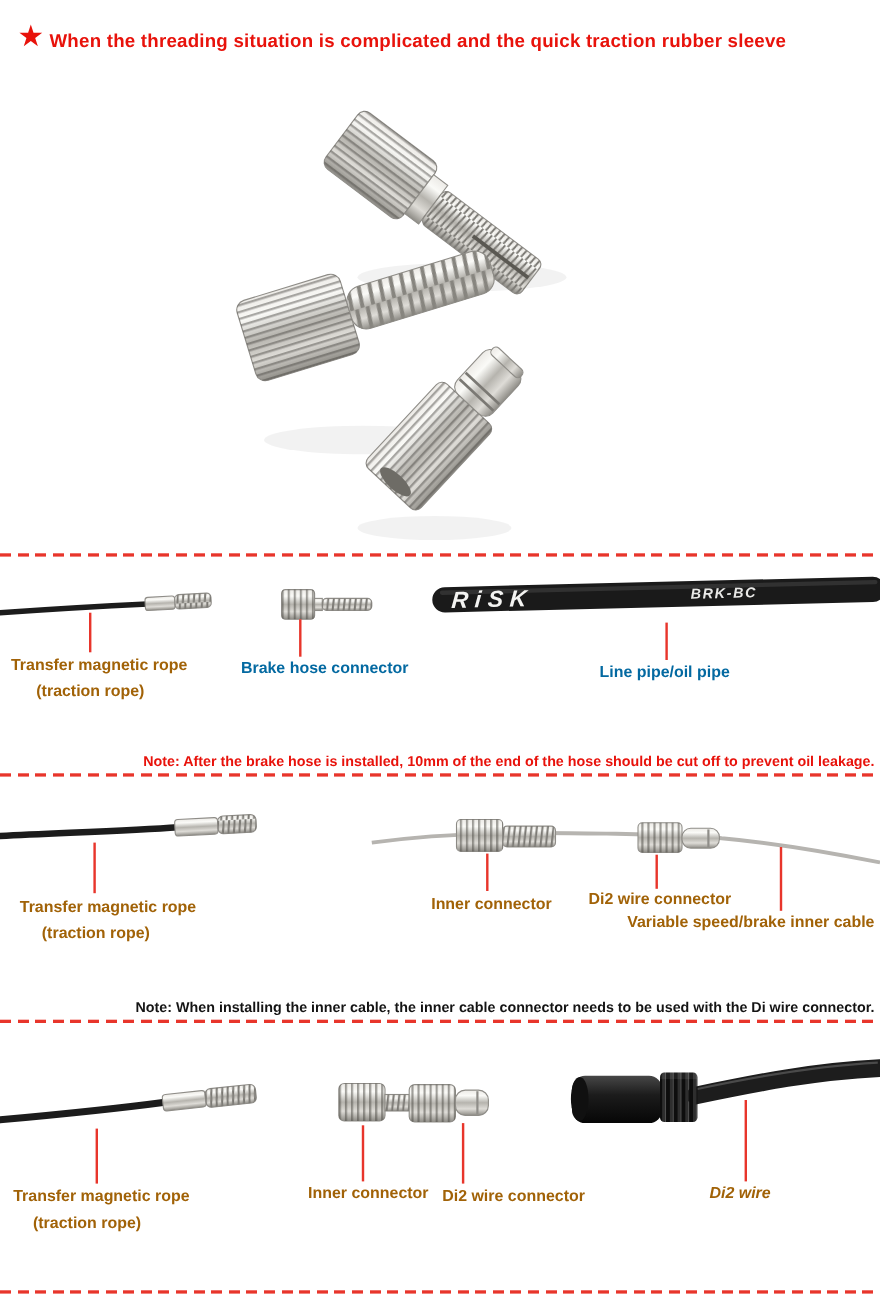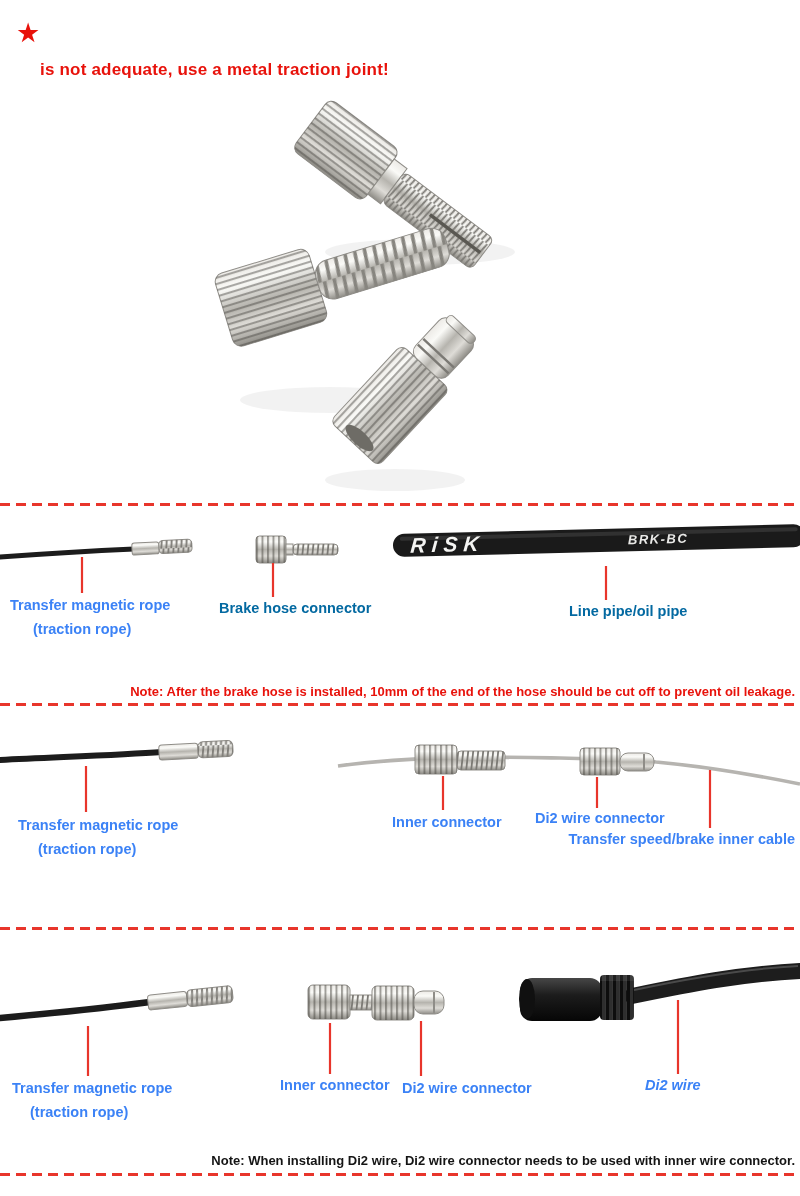--- a/index.html
+++ b/index.html
@@ -7,34 +7,34 @@
     position:relative;width:800px;height:1196px;background:#ffffff;overflow:hidden;
     font-family:"Liberation Sans","DejaVu Sans",sans-serif;
   }
   .abs{position:absolute;}
   .divider{
     position:absolute;left:0;width:800px;height:3px;
     background:repeating-linear-gradient(90deg,#e8352b 0,#e8352b 10px,transparent 10px,transparent 16px);
   }
   .hdr-line{position:absolute;color:#e8120b;font-weight:bold;font-size:17px;letter-spacing:.2px;white-space:nowrap;}
   .star{position:absolute;color:#e8120b;font-size:27px;line-height:1;}
-  .lbl{position:absolute;font-weight:bold;font-size:14.5px;color:#3b82f6;white-space:nowrap;}
+  .lbl{position:absolute;font-weight:bold;font-size:14.5px;color:#a16207;white-space:nowrap;}
   .lbl.red{color:#0369a1;}
   .note{position:absolute;right:5px;font-weight:bold;font-size:13px;white-space:nowrap;}
   .note.red{color:#e8120b;}
   .note.black{color:#141414;}
   svg text{font-family:"Liberation Sans","DejaVu Sans",sans-serif;}
 </style>
 </head>
 <body>
 
 <div id="stage">
 
   <div class="star" style="left:16px;top:20px;">★</div>
-  <div class="hdr-line" style="left:40px;top:60px;">is not adequate, use a metal traction joint!</div>
+  <div class="hdr-line" style="left:45px;top:28px;">When the threading situation is complicated and the quick traction rubber sleeve</div>
 
   <svg class="abs" style="left:0;top:0;" width="800" height="1196" viewBox="0 0 800 1196">
     <defs>
       <linearGradient id="met" x1="0" y1="0" x2="0" y2="1">
         <stop offset="0" stop-color="#eceae6"></stop>
         <stop offset="0.22" stop-color="#fafaf7"></stop>
         <stop offset="0.5" stop-color="#b6b4ae"></stop>
         <stop offset="0.74" stop-color="#dedcd7"></stop>
         <stop offset="1" stop-color="#8e8c86"></stop>
       </linearGradient>
@@ -194,29 +194,29 @@
   </svg>
 
   <div class="divider" style="top:503px;"></div>
   <div class="divider" style="top:703px;"></div>
   <div class="divider" style="top:927px;"></div>
   <div class="divider" style="top:1173px;"></div>
 
   <div class="lbl" style="left:10px;top:597px;">Transfer magnetic rope</div>
   <div class="lbl" style="left:33px;top:621px;">(traction rope)</div>
   <div class="lbl red" style="left:219px;top:600px;">Brake hose connector</div>
-  <div class="lbl red" style="left:569px;top:603px;">Line pipe/oil pipe</div>
+  <div class="lbl red" style="left:545px;top:603px;">Line pipe/oil pipe</div>
   <div class="note red" style="top:684px;margin-left:46px;">Note: After the brake hose is installed, 10mm of the end of the hose should be cut off to prevent oil leakage.</div>
 
   <div class="lbl" style="left:18px;top:817px;">Transfer magnetic rope</div>
   <div class="lbl" style="left:38px;top:841px;">(traction rope)</div>
   <div class="lbl" style="left:392px;top:814px;">Inner connector</div>
   <div class="lbl" style="left:535px;top:810px;">Di2 wire connector</div>
-  <div class="lbl" style="right:5px;top:831px;">Transfer speed/brake inner cable</div>
+  <div class="lbl" style="right:5px;top:831px;">Variable speed/brake inner cable</div>
+  <div class="note black" style="top:908px;">Note: When installing the inner cable, the inner cable connector needs to be used with the Di wire connector.</div>
 
   <div class="lbl" style="left:12px;top:1080px;">Transfer magnetic rope</div>
   <div class="lbl" style="left:30px;top:1104px;">(traction rope)</div>
   <div class="lbl" style="left:280px;top:1077px;">Inner connector</div>
   <div class="lbl" style="left:402px;top:1080px;">Di2 wire connector</div>
   <div class="lbl" style="left:645px;top:1077px;font-style:italic;">Di2 wire</div>
-  <div class="note black" style="top:1153px;">Note: When installing Di2 wire, Di2 wire connector needs to be used with inner wire connector.</div>
 
 </div>
 
 </body></html>

